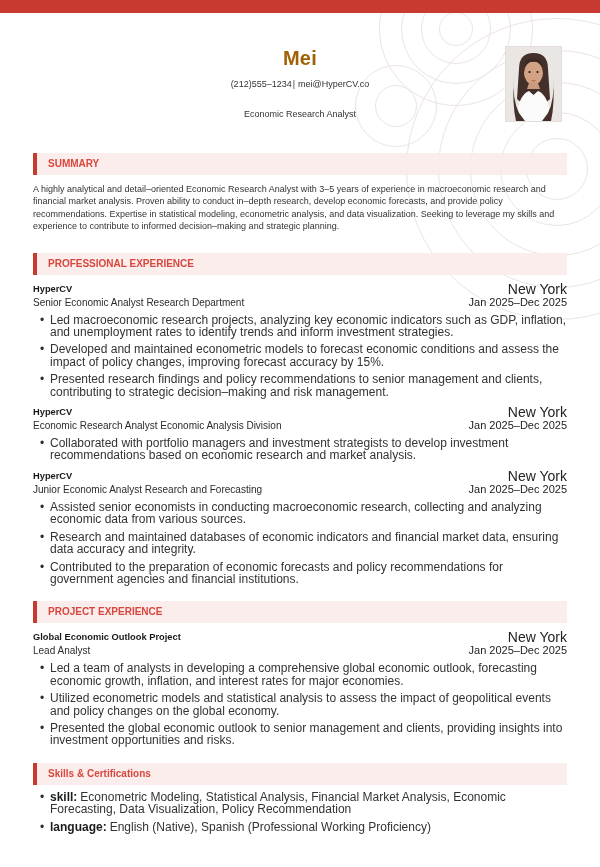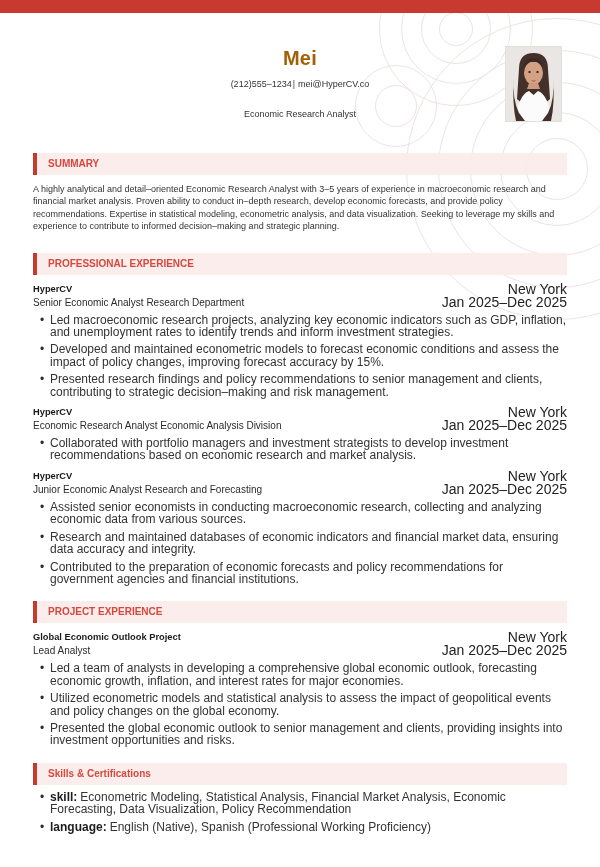--- a/index.html
+++ b/index.html
@@ -38,21 +38,21 @@
   .section-heading.first { margin-top:33px; }
   .section-heading.gap-lg { margin-top:16px; }
 
   .summary-text { margin:8px 0 13px; font-size:9px; line-height:12.4px; color:#333; }
 
   .job { margin-top:8px; }
   .job-row { display:flex; justify-content:space-between; align-items:flex-start; }
   .company { font-size:9.3px; font-weight:bold; color:#191919; line-height:13px; }
   .location { font-size:14px; color:#222; line-height:13px; }
   .jobrole { font-size:10px; color:#2b2b2b; line-height:13px; }
-  .dates { font-size:14px; color:#222; line-height:13px; }
+  .dates { font-size:11px; color:#222; line-height:13px; }
 
   ul.bullets { list-style:none; margin:2px 0 0 0; padding:0 0 0 17px; }
   ul.bullets li {
     position:relative; margin-top:5px;
     font-size:12px; line-height:12.4px; color:#333;
   }
   ul.bullets li::before {
     content:"•"; position:absolute; left:-10px; top:0; color:#2c2c2c;
   }
   ul.bullets li b { color:#1c1c1c; margin-right:3px; }

